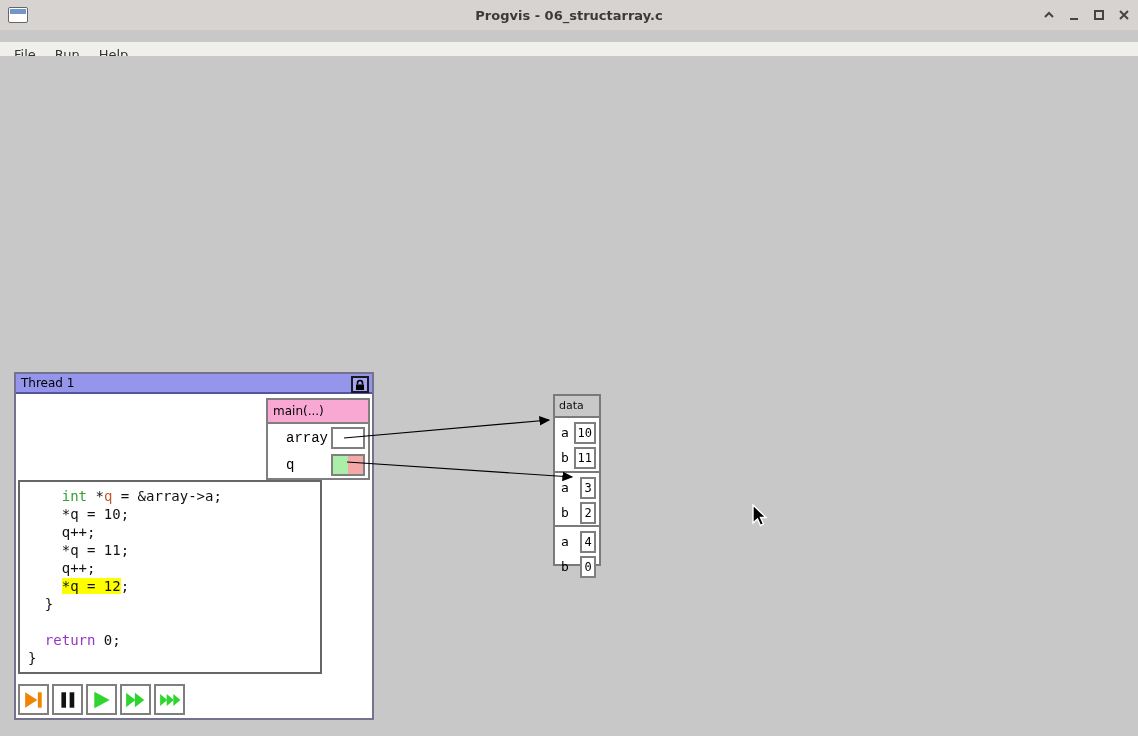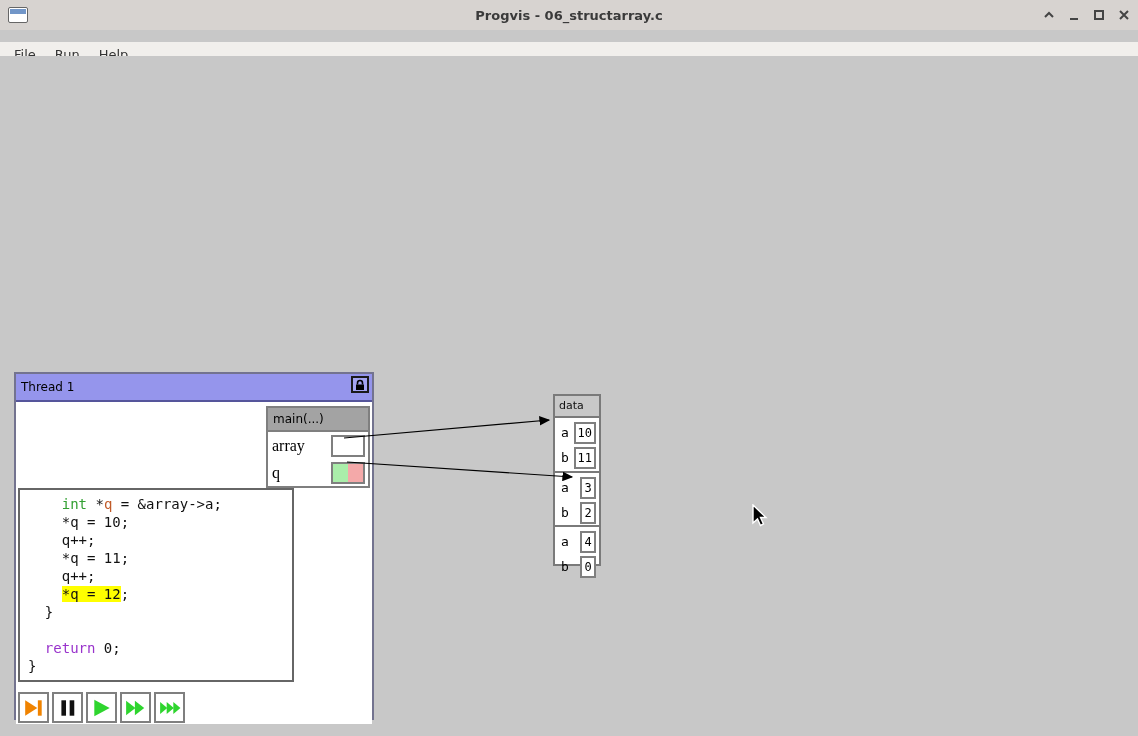--- a/index.html
+++ b/index.html
@@ -25,41 +25,41 @@
              background:#f1efec; border-bottom:1px solid #bdbab6;
              display:flex; align-items:center; padding-left:14px; }
   .menu-item { font-size:13px; color:#333; margin-right:19px; }
 
   .canvas { position:absolute; left:0; top:56px; width:1138px; height:680px;
             background:#c8c8c8; }
 
   
   .thread-panel { position:absolute; left:14px; top:372px; width:360px; height:348px;
                   border:2px solid #73738f; background:#fff; }
-  .thread-header { height:28px; background:#9595ec; border-bottom:2px solid #55559b;
+  .thread-header { height:20px; background:#9595ec; border-bottom:2px solid #55559b;
                    display:flex; align-items:center; padding-left:5px; position:relative; }
   .thread-title { font-size:12px; color:#000; }
   .lock-btn { position:absolute; right:3px; top:2px; width:18px; height:17px;
               border:2px solid #1a1a1a; background:#a4a4f0;
               display:flex; align-items:center; justify-content:center; }
   .thread-body { position:relative; width:356px; height:322px; background:#fff; }
 
   
   .stack-frame { position:absolute; right:2px; top:4px; width:104px;
                  border:2px solid #7f7f7f; background:#fff; }
-  .frame-title { height:24px; background:#a3a3a3; border-bottom:2px solid #7f7f7f;
+  .frame-title { height:24px; background:#f9a8d4; border-bottom:2px solid #7f7f7f;
                  font-size:12px; padding:4px 0 0 5px; }
   .var-row { height:27px; display:flex; align-items:center; }
-  .var-name { font-family:Liberation Serif, serif; font-size:16px; margin-left:4px; }
+  .var-name { font-family:Liberation Mono, monospace; font-size:14px; margin-left:18px; }
   .val-box { margin-left:auto; margin-right:3px; width:34px; height:22px;
              border:2px solid #7f7f7f; background:#fff; }
   .val-box.split { background:linear-gradient(to right,#aaeeaa 0 50%, #f4a9a9 50% 100%); }
 
   
-  .code-box { position:absolute; left:2px; top:86px; width:276px; height:194px;
+  .code-box { position:absolute; left:2px; top:86px; width:304px; height:194px;
               border:2px solid #666; background:#fff; overflow:hidden;
               padding:5px 0 0 8px; }
   .code-line { font-family:"DejaVu Sans Mono", monospace; font-size:14px;
                line-height:18px; white-space:pre; color:#111; }
 
   
   .controls-row { position:absolute; left:2px; top:290px; display:flex; gap:3px; }
   .ctrl-btn { width:31px; height:31px; background:#fff; border:2px solid #7f7f7f;
               display:flex; align-items:center; justify-content:center; }
 

